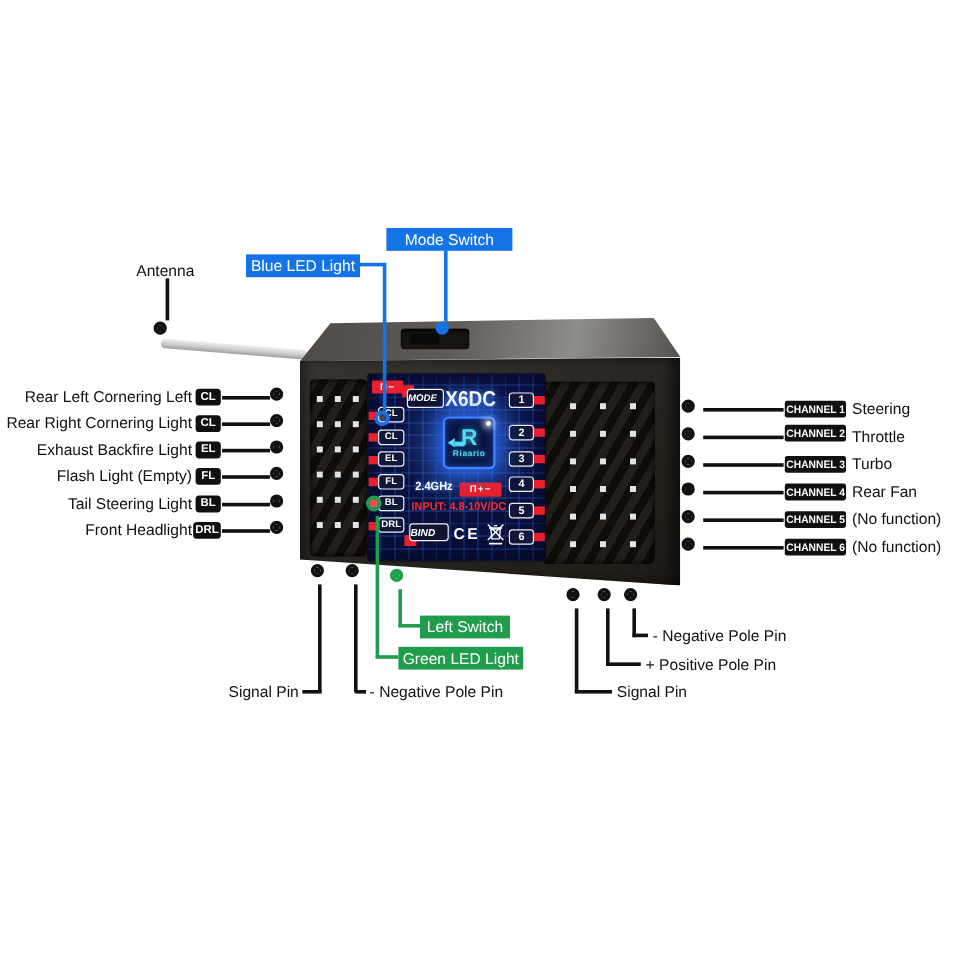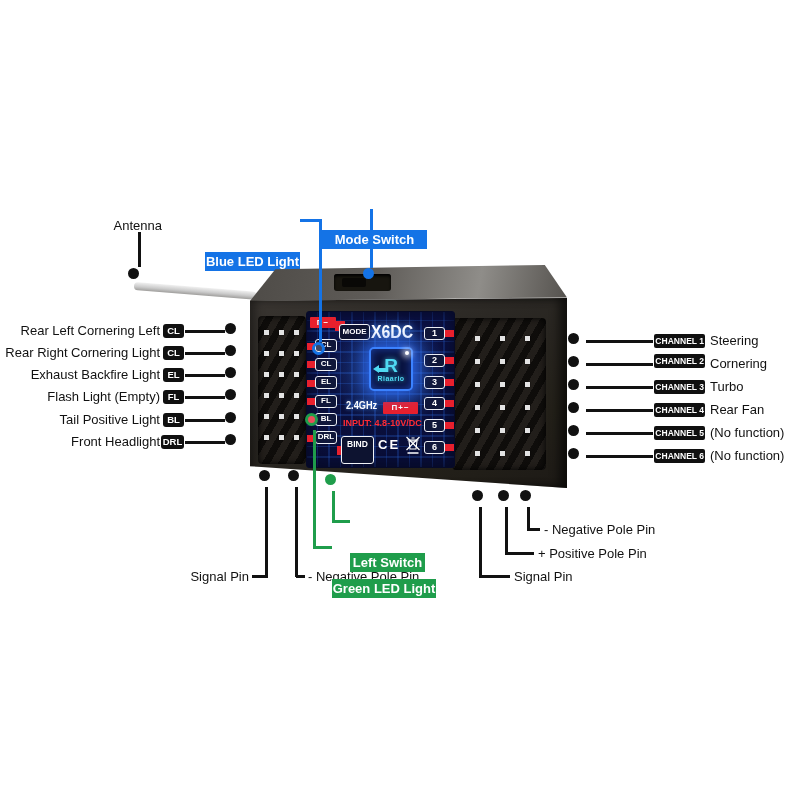--- a/index.html
+++ b/index.html
@@ -18,22 +18,22 @@
   .lbl { position:absolute; font-size:13px; line-height:16px; color:#111; white-space:nowrap; }
 
   
   .badge { position:absolute; height:14px; background:#101010; color:#fff;
            font-size:9.5px; font-weight:bold; line-height:14px; text-align:center;
            border-radius:3px; white-space:nowrap; }
   .badge.ch { width:51px; border-radius:2px; font-size:9px; letter-spacing:0; }
   .badge.ch span{ display:inline-block; transform:scaleX(.95); transform-origin:center; }
 
   
-  .cbox { position:absolute; height:19px; color:#fff; font-size:13px; font-weight:bold;
-          line-height:19px; text-align:center; white-space:nowrap;margin-top:40px; }
+  .cbox { position:absolute; height:19px; color:#fff; font-size:13px; font-weight:normal;
+          line-height:19px; text-align:center; white-space:nowrap; }
   .cbox.blue { background:#1473e6; }
   .cbox.green { background:#1f9d4b; }
 
   
   .ln { position:absolute; background:#111; z-index:30; }
   .ln.h { height:3px; } .ln.v { width:3px; }
   .ln.blue { background:#1473e6; } .ln.green { background:#1f9d4b; }
 
   
   .mark { position:absolute; width:11px; height:11px; border-radius:50%;
@@ -89,21 +89,21 @@
   .port { position:absolute; width:22px; height:13px; border:1.5px solid #eceff5;
     border-radius:3px; background:#10173a; color:#fff; font-size:8px; font-weight:bold;
     text-align:center; line-height:10px; z-index:2; }
   .portn { width:21px; font-size:9px; }
   .rbar { position:absolute; height:7px; background:#e8202d; z-index:1; }
 
   #x6dc { left:64px; top:10px; width:52px; color:#fff; font-size:18px; font-weight:bold;
     transform:scaleX(.88); transform-origin:left; letter-spacing:0;
     text-shadow:0 0 7px rgba(90,160,255,.95); z-index:2; }
   .devbtn { position:absolute; border:1.5px solid #f0f2f6; border-radius:3px;
-    background:#0d1330; color:#fff; font-weight:bold; text-align:center; z-index:2; }
+    background:#0d1330; color:#fff; font-weight:bold; text-align:left; z-index:2;font-style:italic; }
   .btn-accent { position:absolute; background:#e8202d; z-index:1; }
 
   #chip { left:62px; top:35px; width:44px; height:44px; background:#0a1340;
     border:2px solid #3b82ff; border-radius:5px; z-index:2;
     box-shadow:0 0 16px 5px rgba(43,108,255,.75), inset 0 0 8px rgba(43,108,255,.5);
     display:flex; flex-direction:column; align-items:center; justify-content:center; }
   #chip .sparkle { position:absolute; right:2px; top:2px; width:4px; height:4px;
     border-radius:50%; background:#fff; box-shadow:0 0 6px 2px rgba(255,255,255,.9); }
   #logo-r { position:relative; color:#4fd9f2; font-size:19px; font-weight:bold; line-height:19px;
     text-shadow:0 0 5px rgba(79,217,242,.8); }
@@ -215,21 +215,21 @@
           <span id="logo-arrow-shaft"></span>
         </div>
         <div id="brand">Riaario</div>
       </div>
 
       <div class="abs" id="freq">2.4GHz</div>
       <div class="redbox" style="left:76px;top:90px;width:35px;height:12px;font-size:8px;line-height:12px;letter-spacing:1px;">Π+−</div>
       <div class="abs" id="input-rating">INPUT: 4.8-10V/DC</div>
 
       <span class="btn-accent" style="left:30px;top:134px;width:10px;height:9px;"></span>
-      <div class="devbtn" style="left:34px;top:124px;width:33px;height:28px;font-size:8.5px;line-height:14px;">BIND</div>
+      <div class="devbtn" style="left:34px;top:124px;width:33px;height:15px;font-size:8.5px;line-height:14px;">BIND</div>
 
       <div class="abs" id="ce">CE</div>
       <svg class="abs" id="weee" width="16" height="20" viewBox="0 0 16 20">
         <path d="M4 6 L12 6 L11 14 L5 14 Z" stroke="#fff" fill="none" stroke-width="1.1"></path>
         <line x1="2.5" y1="5" x2="13.5" y2="5" stroke="#fff" stroke-width="1.1"></line>
         <line x1="6.5" y1="3" x2="9.5" y2="3" stroke="#fff" stroke-width="1.1"></line>
         <line x1="1.5" y1="2" x2="14.5" y2="15" stroke="#fff" stroke-width="1.2"></line>
         <line x1="14.5" y1="2" x2="1.5" y2="15" stroke="#fff" stroke-width="1.2"></line>
         <line x1="2.5" y1="18" x2="13.5" y2="18" stroke="#fff" stroke-width="1.6"></line>
       </svg>
@@ -262,39 +262,39 @@
   <div class="lbl" style="right:640px;top:367px;">Exhaust Backfire Light</div>
   <div class="badge" style="left:163px;top:368px;width:21px;">EL</div>
   <div class="ln h" style="left:185px;top:374px;width:40px;"></div>
   <div class="mark" style="left:225px;top:367px;"></div>
 
   <div class="lbl" style="right:640px;top:389px;">Flash Light (Empty)</div>
   <div class="badge" style="left:163px;top:390px;width:21px;">FL</div>
   <div class="ln h" style="left:185px;top:396px;width:40px;"></div>
   <div class="mark" style="left:225px;top:389px;"></div>
 
-  <div class="lbl" style="right:640px;top:412px;">Tail Positive Light</div>
+  <div class="lbl" style="right:640px;top:412px;">Tail Steering Light</div>
   <div class="badge" style="left:163px;top:413px;width:21px;">BL</div>
   <div class="ln h" style="left:185px;top:419px;width:40px;"></div>
   <div class="mark" style="left:225px;top:412px;"></div>
 
   <div class="lbl" style="right:640px;top:434px;">Front Headlight</div>
   <div class="badge" style="left:161px;top:435px;width:23px;">DRL</div>
   <div class="ln h" style="left:185px;top:441px;width:40px;"></div>
   <div class="mark" style="left:225px;top:434px;"></div>
 
   <div class="mark" style="left:568px;top:333px;"></div>
   <div class="ln h" style="left:586px;top:340px;width:67px;"></div>
   <div class="badge ch" style="left:654px;top:334px;"><span>CHANNEL 1</span></div>
   <div class="lbl" style="left:710px;top:333px;">Steering</div>
 
   <div class="mark" style="left:568px;top:356px;"></div>
   <div class="ln h" style="left:586px;top:363px;width:67px;"></div>
   <div class="badge ch" style="left:654px;top:354px;"><span>CHANNEL 2</span></div>
-  <div class="lbl" style="left:710px;top:356px;">Cornering</div>
+  <div class="lbl" style="left:710px;top:356px;">Throttle</div>
 
   <div class="mark" style="left:568px;top:379px;"></div>
   <div class="ln h" style="left:586px;top:386px;width:67px;"></div>
   <div class="badge ch" style="left:654px;top:380px;"><span>CHANNEL 3</span></div>
   <div class="lbl" style="left:710px;top:379px;">Turbo</div>
 
   <div class="mark" style="left:568px;top:402px;"></div>
   <div class="ln h" style="left:586px;top:409px;width:67px;"></div>
   <div class="badge ch" style="left:654px;top:403px;"><span>CHANNEL 4</span></div>
   <div class="lbl" style="left:710px;top:402px;">Rear Fan</div>

